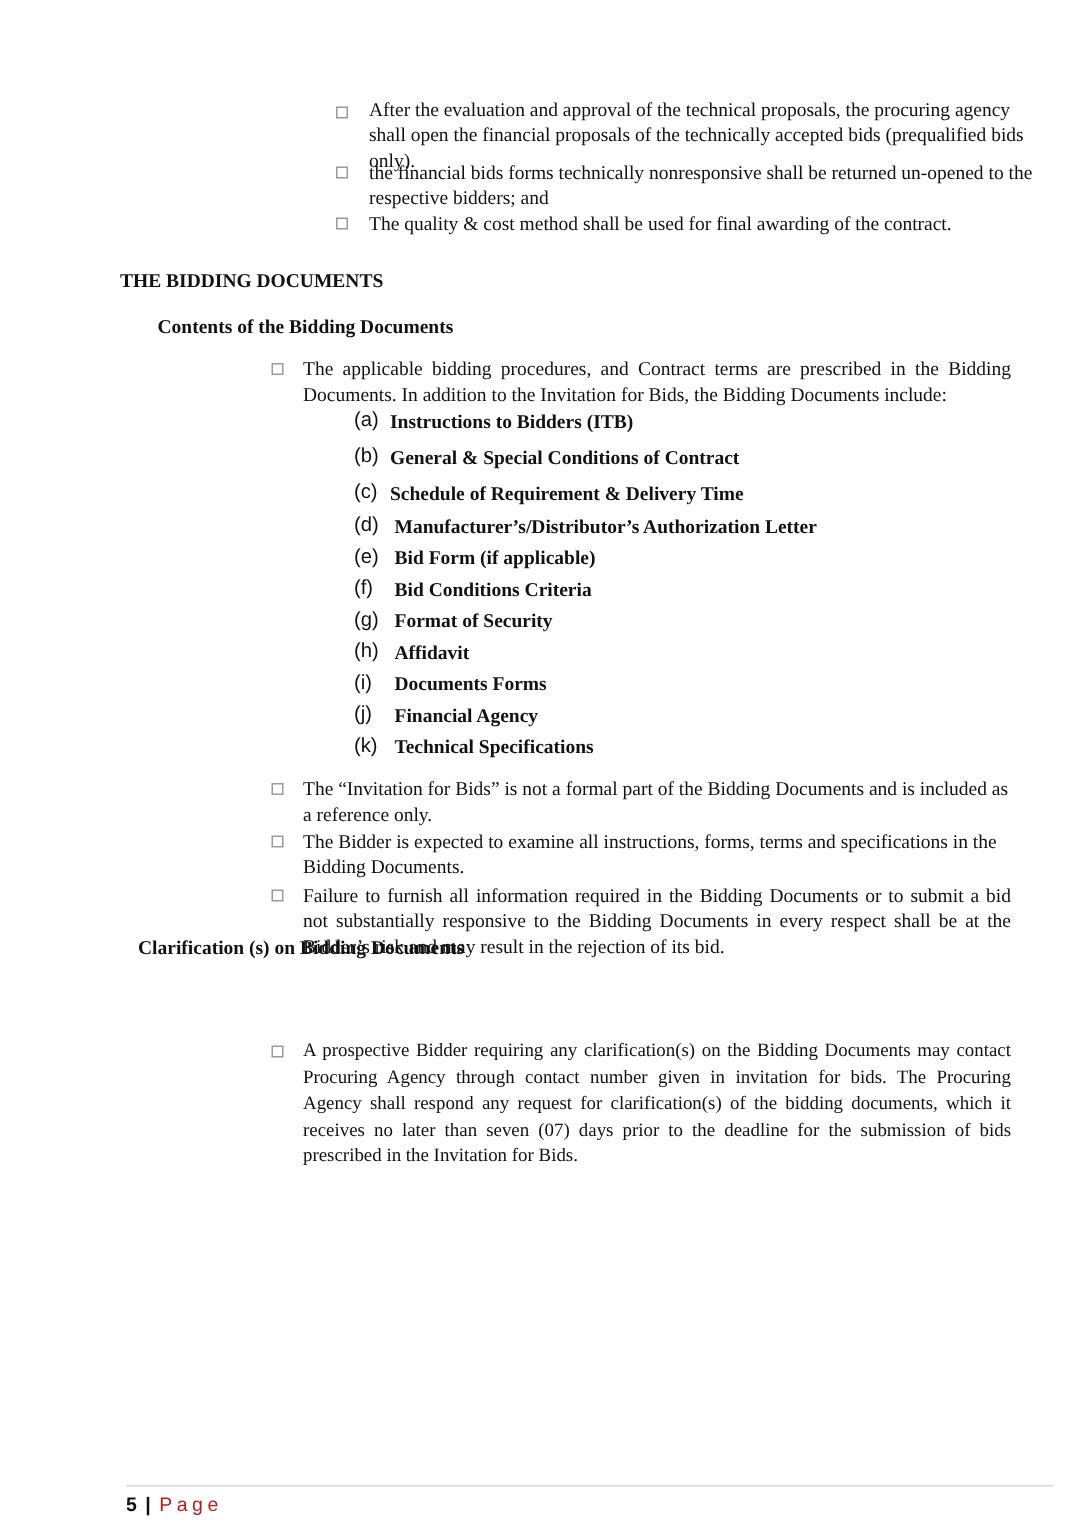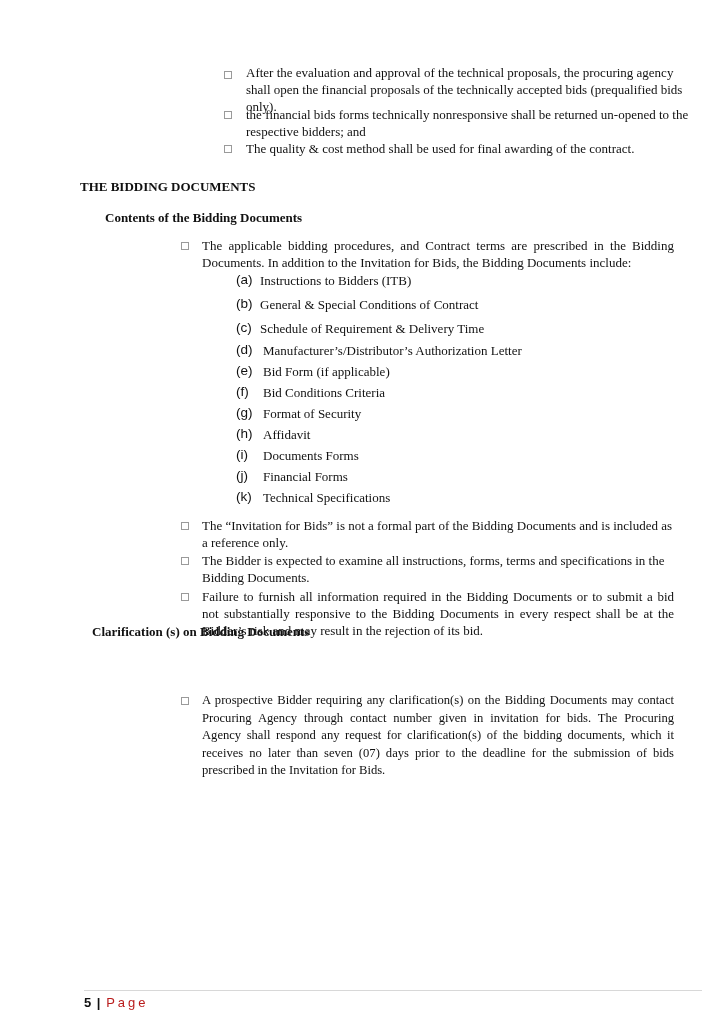--- a/index.html
+++ b/index.html
@@ -4,21 +4,21 @@
   <style>
     html, body { margin: 0; padding: 0; background: #ffffff; }
     body { width: 725px; height: 1024px; position: relative; overflow: hidden;
            font-family: "Liberation Serif", "DejaVu Serif", serif; color: #111; }
     .bullet { position: absolute; width: 8px; height: 8px; border: 1px solid #9a9a9a; box-sizing: border-box; background: #fff; }
     .para { position: absolute; font-size: 13px; line-height: 17px; }
     .justify { text-align: justify; text-align-last: left; }
     .h1 { position: absolute; font-weight: bold; font-size: 13px; }
     .h2 { position: absolute; font-weight: bold; font-size: 13px; }
     .li-label { position: absolute; font-family: "Liberation Sans", "DejaVu Sans", sans-serif; font-size: 13.5px; }
-    .li-text { position: absolute; font-size: 13px; }
+    .li-text { position: absolute; font-size: 13px; font-weight: bold; }
     .footer-rule { position: absolute; left: 84px; top: 990px; width: 618px; height: 1px; background: #d8d8d8; }
     .footer { position: absolute; left: 84px; top: 995px; font-family: "Liberation Sans", "DejaVu Sans", sans-serif; font-size: 13px; }
     .footer .num { font-weight: bold; color: #111; }
     .footer .bar { font-weight: bold; color: #111; margin: 0 2px; }
     .footer .pg { color: #b91c1c; letter-spacing: 3px; }
   </style>
 </head>
 <body>
 
 <div>
@@ -61,21 +61,21 @@
   <span class="li-label" style="left:236px; top:405px;">(g)</span>
   <span class="li-text" style="left:263px; top:406px;">Format of Security</span>
 
   <span class="li-label" style="left:236px; top:426px;">(h)</span>
   <span class="li-text" style="left:263px; top:427px;">Affidavit</span>
 
   <span class="li-label" style="left:236px; top:447px;">(i)</span>
   <span class="li-text" style="left:263px; top:448px;">Documents Forms</span>
 
   <span class="li-label" style="left:236px; top:468px;">(j)</span>
-  <span class="li-text" style="left:263px; top:469px;">Financial Forms</span>
+  <span class="li-text" style="left:263px; top:469px;">Financial Agency</span>
 
   <span class="li-label" style="left:236px; top:489px;">(k)</span>
   <span class="li-text" style="left:263px; top:490px;">Technical Specifications</span>
 </div>
 
 <div>
   <span class="bullet" style="left:181px; top:522px;"></span>
   <div class="para" style="left:202px; top:517px; width:478px;">The “Invitation for Bids” is not a formal part of the Bidding Documents and is included as a reference only.</div>
 
   <span class="bullet" style="left:181px; top:557px;"></span>

